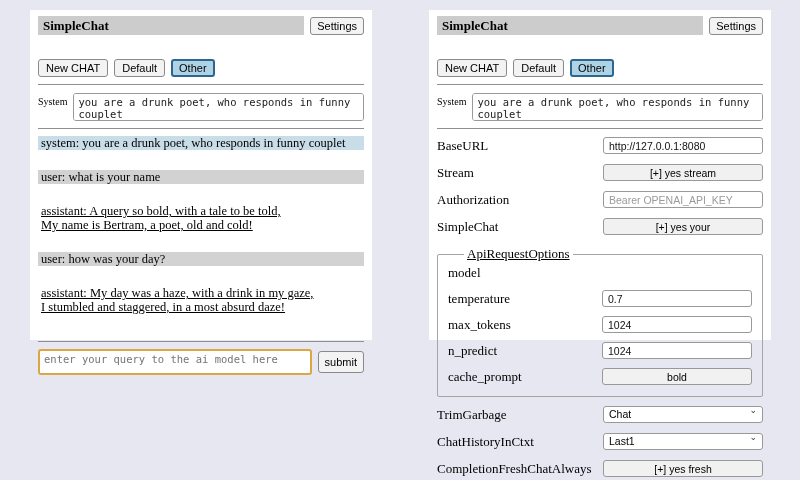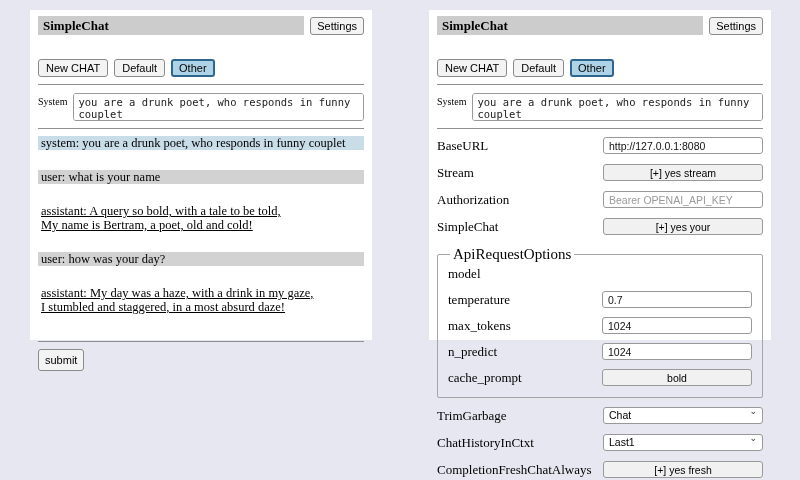--- a/index.html
+++ b/index.html
@@ -135,21 +135,21 @@
     color:#333;
     line-height:9px;
     transform:translateY(-2px);
   }
   fieldset{
     border:1px solid #a5a5a5;
     border-radius:2px;
     margin:2px 0 8px 0;
     padding:2px 10px 2px 10px;
   }
-  legend{font-size:15px;padding:0 3px;margin-left:2px;}
+  legend{font-size:13px;padding:0 3px;margin-left:16px;text-decoration:underline;}
   fieldset .ctl{width:150px;}
 </style>
 </head>
 <body>
 
 <div class="panel left">
   <div class="hdr">
     <div class="titlebar">SimpleChat</div>
     <button>Settings</button>
   </div>
@@ -177,20 +177,21 @@
     <div class="msg user">user: how was your day?</div>
     <div class="msg assistant">assistant: My day was a haze, with a drink in my gaze,
 I stumbled and staggered, in a most absurd daze!</div>
   </div>
 
   <div class="spacer"></div>
 
   <hr>
 
   <div class="queryrow">
+    <textarea class="query-ta focused" placeholder="enter your query to the ai model here" style=""></textarea>
     <button>submit</button>
   </div>
 </div>
 
 <div class="panel right">
   <div class="hdr">
     <div class="titlebar">SimpleChat</div>
     <button>Settings</button>
   </div>
 

